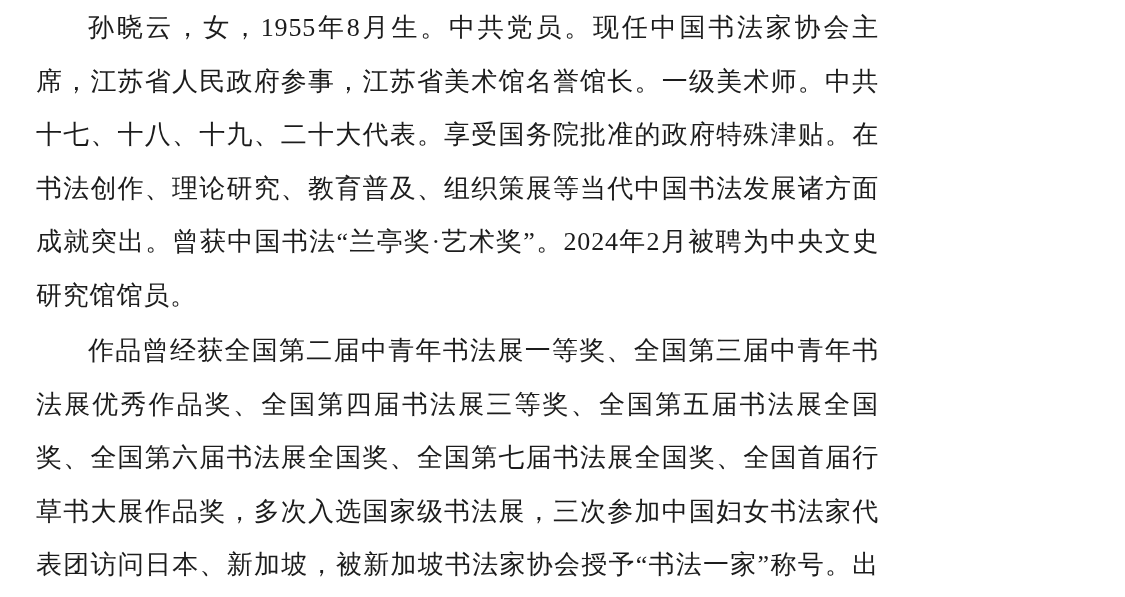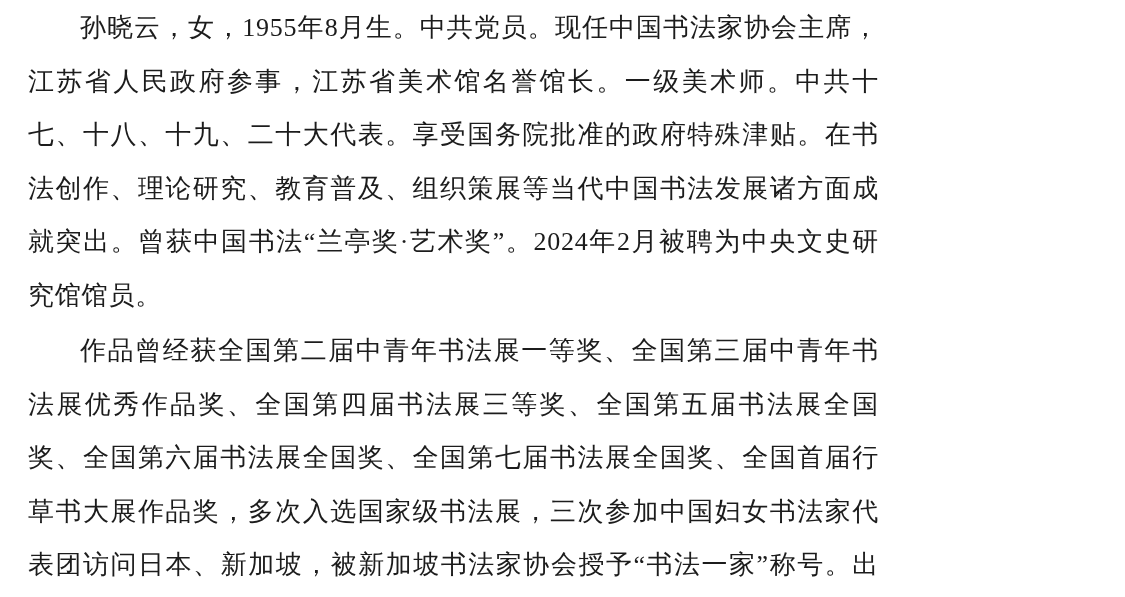--- a/index.html
+++ b/index.html
@@ -5,21 +5,21 @@
   html, body {
     margin: 0;
     padding: 0;
     background: #ffffff;
   }
   .page {
     position: relative;
     width: 909px;
     height: 597px;
     box-sizing: border-box;
-    padding: 1px 30px 0 28px;
+    padding: 1px 30px 0 36px;
     background: #ffffff;
     overflow: hidden;
     font-family: "Liberation Serif", "DejaVu Serif", serif;
   }
   .para {
     margin: 0;
     color: #1c1c1c;
     font-size: 26px;
     line-height: 53.5px;
     letter-spacing: 0.8px;

